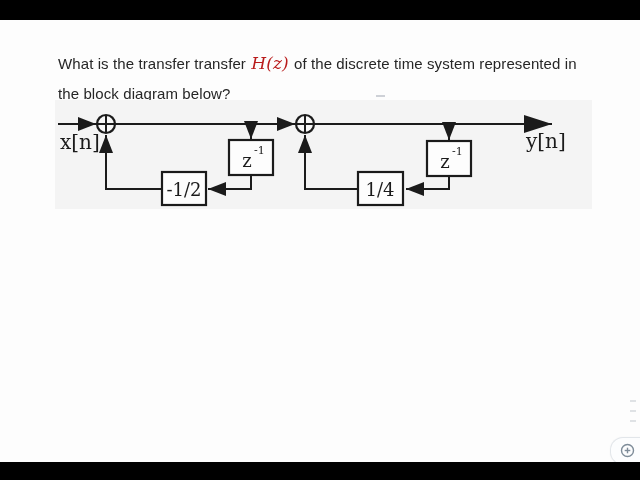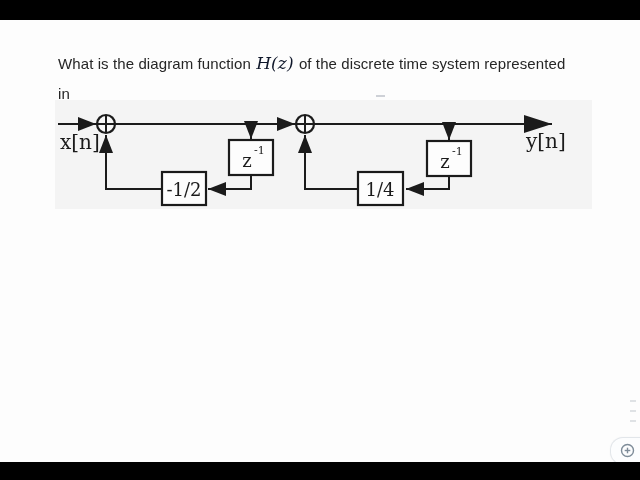--- a/index.html
+++ b/index.html
@@ -3,41 +3,41 @@
 <meta charset="utf-8">
 <style>
   html,body{margin:0;padding:0;background:#000;}
   #stage{position:relative;width:640px;height:480px;background:#fdfdfd;overflow:hidden;
          font-family:"Liberation Sans",sans-serif;}
   .bar{position:absolute;left:0;width:640px;background:#000;}
   #bar-top{top:0;height:20px;}
   #bar-bottom{top:462px;height:18px;}
   .question{position:absolute;left:58px;top:48px;width:520px;color:#262626;
             font-size:15px;font-weight:500;line-height:30px;letter-spacing:0.1px;}
-  .math{font-family:"DejaVu Serif",serif;font-style:italic;font-size:17px;color:#0f172a;
+  .math{font-family:"DejaVu Serif",serif;font-style:italic;font-size:17px;color:#b91c1c;
         font-weight:400;padding:0 1px;}
   #faint-dash{position:absolute;left:376px;top:90px;width:9px;height:5px;
               border-bottom:2px solid #b9bec6;opacity:.7;}
   #diagram-wrap{position:absolute;left:0;top:0;}
   .edge-marks{position:absolute;left:630px;top:392px;width:10px;height:38px;opacity:.55;}
   .edge-marks div{height:2px;margin:8px 0 0 0;background:#c7ccd3;width:6px;}
   #zoom-pill{position:absolute;left:610px;top:437px;width:42px;height:26px;
              background:#fcfdfe;border:1px solid #e2e6ea;border-right:none;
              border-radius:13px 0 0 13px;box-shadow:0 0 2px rgba(0,0,0,.04);}
   #zoom-pill svg{position:absolute;left:9px;top:5px;}
 </style>
 </head>
 <body>
 
 <div id="stage">
 
   <div id="bar-top" class="bar"></div>
 
   <div class="question">
-    <div><span>What is the diagram function </span><span class="math">H(z)</span><span> of the discrete time system represented in</span></div>
+    <div><span>What is the transfer transfer </span><span class="math">H(z)</span><span> of the discrete time system represented in</span></div>
     <div>the block diagram below?</div>
   </div>
 
   <div id="faint-dash"></div>
 
   <div id="diagram-wrap">
   <svg width="640" height="480" viewBox="0 0 640 480">
     <defs>
       <marker id="arr" markerWidth="9" markerHeight="7" refX="9" refY="3.5" orient="auto">
         <path d="M0,0 L9,3.5 L0,7 Z" fill="#1b1b1b"></path>

